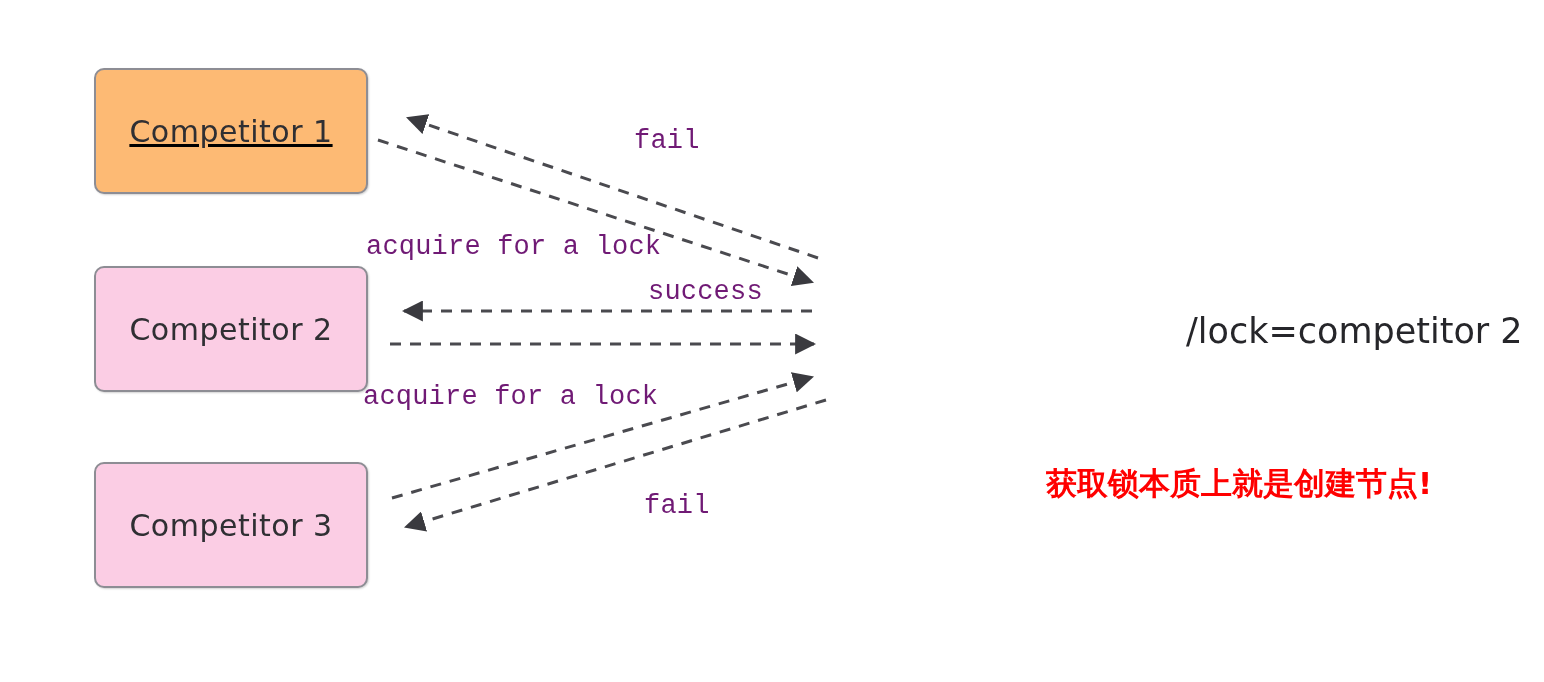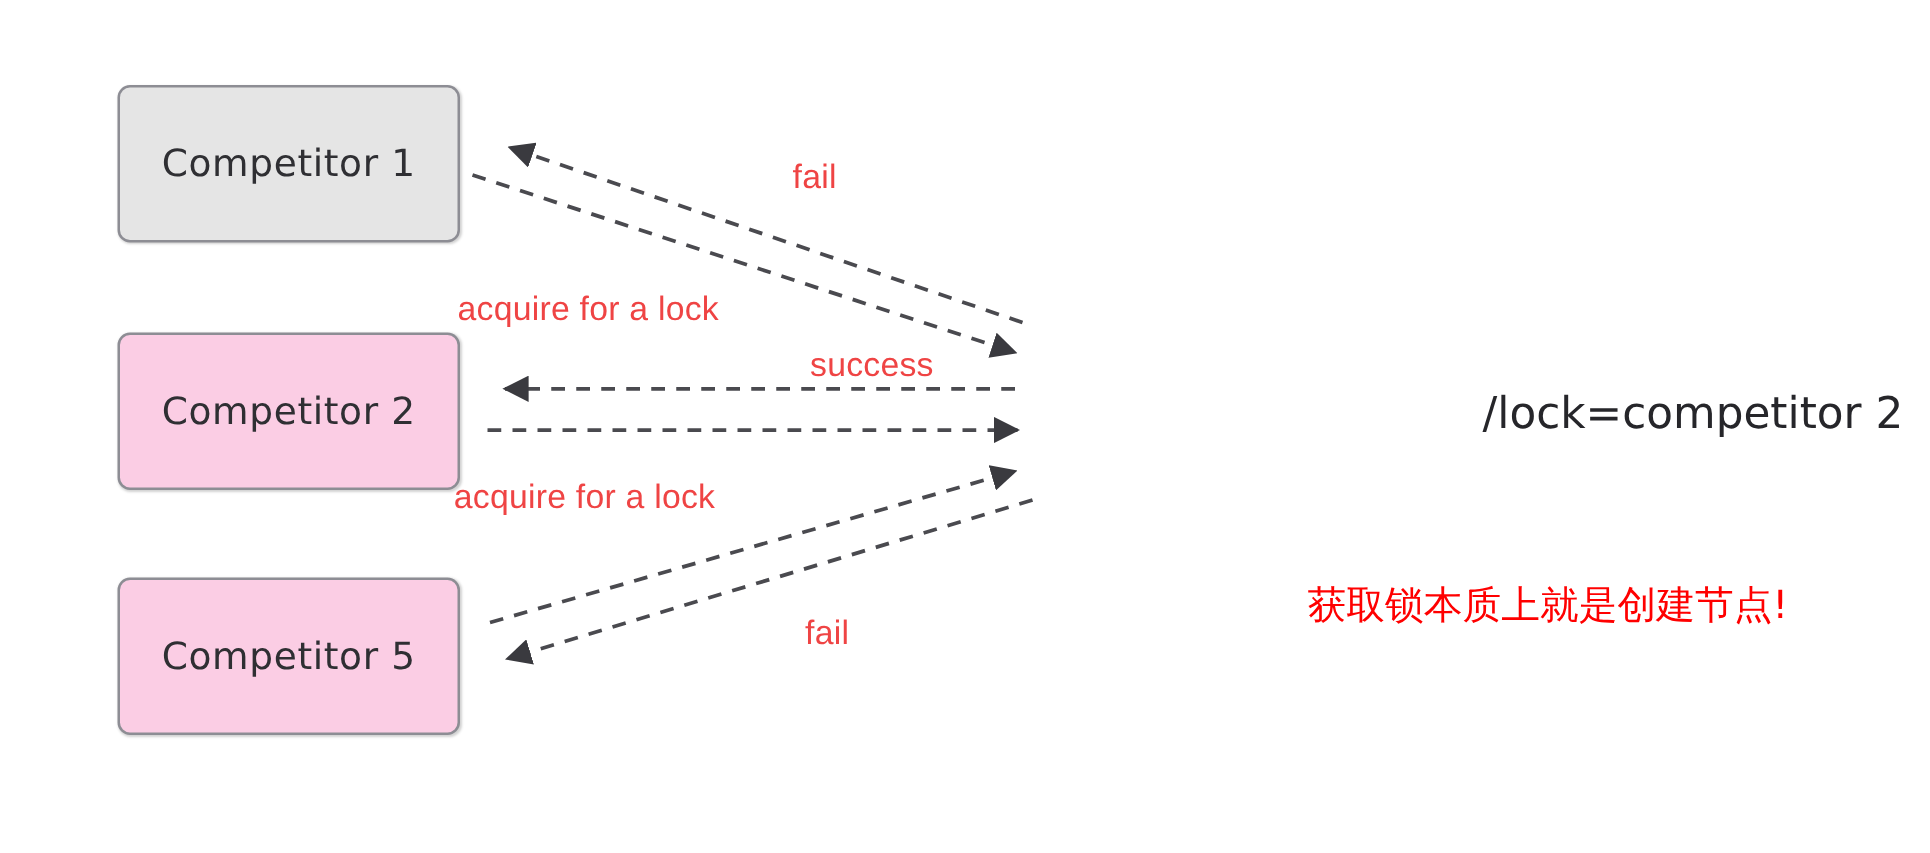--- a/index.html
+++ b/index.html
@@ -37,40 +37,40 @@
   }
   .node-label {
     font-family: "DejaVu Sans", sans-serif;
     font-size: 30px;
     color: #2f2f33;
     letter-spacing: 0.5px;
     white-space: nowrap;
   }
   .edge-label {
     position: absolute;
-    font-family: Liberation Sans, sans-serif;
+    font-family: Liberation Mono, monospace;
     font-size: 27px;
-    color: #ef4444;
+    color: #701a75;
     white-space: nowrap;
     letter-spacing: 0.2px;
   }
   .side-note {
     position: absolute;
     font-family: "DejaVu Sans", sans-serif;
     font-size: 35px;
     color: #26262a;
     white-space: nowrap;
   }
   .warn-note {
     position: absolute;
     font-family: "DejaVu Sans", sans-serif;
     font-size: 31px;
     color: #ff0000;
     white-space: nowrap;
-    font-weight: 400;
+    font-weight: 700;
   }
 </style>
 </head>
 <body>
 
 <div id="canvas">
 
   <svg class="layer" viewBox="0 0 1544 682" xmlns="http://www.w3.org/2000/svg">
     <defs>
       <marker id="arrowR" viewBox="0 0 10 10" refX="9" refY="5" markerWidth="7" markerHeight="7" orient="auto-start-reverse">
@@ -99,30 +99,30 @@
 
     <g>
       <line x1="392" y1="498" x2="812" y2="377" stroke="#4a4a4f" stroke-width="3" stroke-dasharray="11 9" marker-end="url(#arrowR)"></line>
     </g>
 
     <g>
       <line x1="826" y1="400" x2="406" y2="527" stroke="#4a4a4f" stroke-width="3" stroke-dasharray="11 9" marker-end="url(#arrowL)"></line>
     </g>
   </svg>
 
-  <div class="node-box" style="left:94px; top:68px; width:274px; height:126px; background:#e5e5e5;">
+  <div class="node-box" style="left:94px; top:68px; width:274px; height:126px; background:#fdba74;text-decoration:underline;">
     <span class="node-label">Competitor 1</span>
   </div>
 
   <div class="node-box" style="left:94px; top:266px; width:274px; height:126px; background:#fbcde4;">
     <span class="node-label">Competitor 2</span>
   </div>
 
   <div class="node-box" style="left:94px; top:462px; width:274px; height:126px; background:#fbcde4;">
-    <span class="node-label">Competitor 5</span>
+    <span class="node-label">Competitor 3</span>
   </div>
 
 
   <div class="edge-label" style="left:634px; top:126px;">fail</div>
 
   <div class="edge-label" style="left:366px; top:232px;">acquire for a lock</div>
 
   <div class="edge-label" style="left:648px; top:277px;text-align:right;">success</div>
 
   <div class="edge-label" style="left:363px; top:382px;">acquire for a lock</div>

